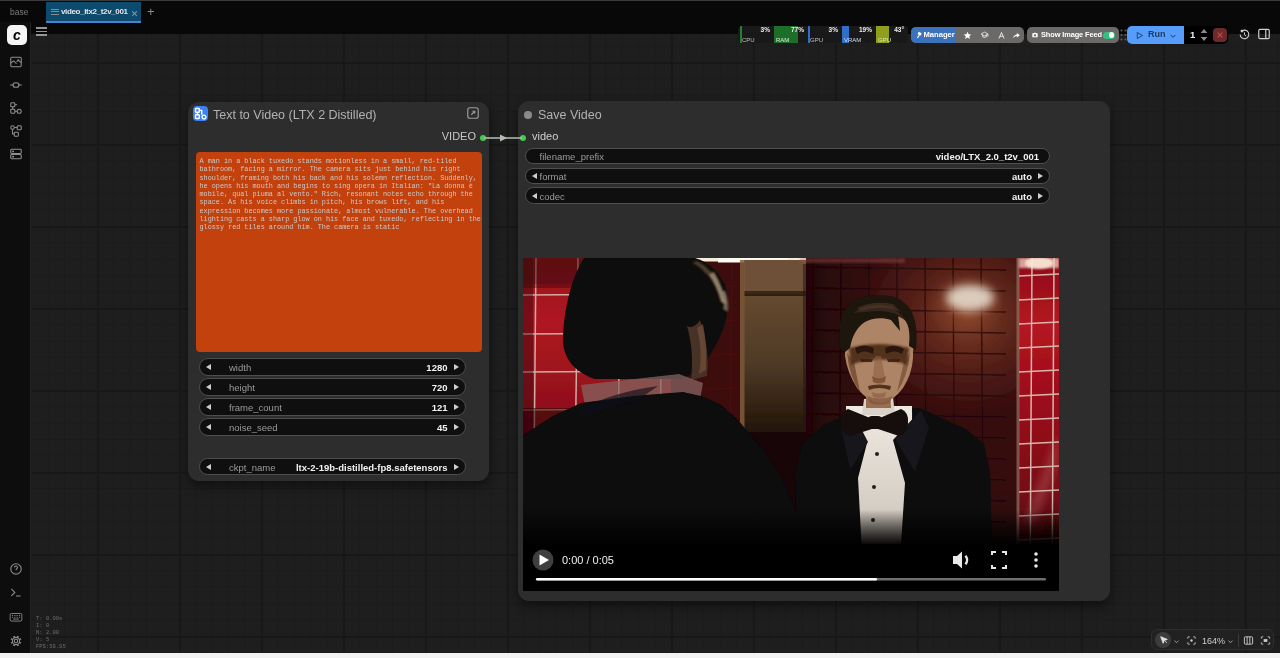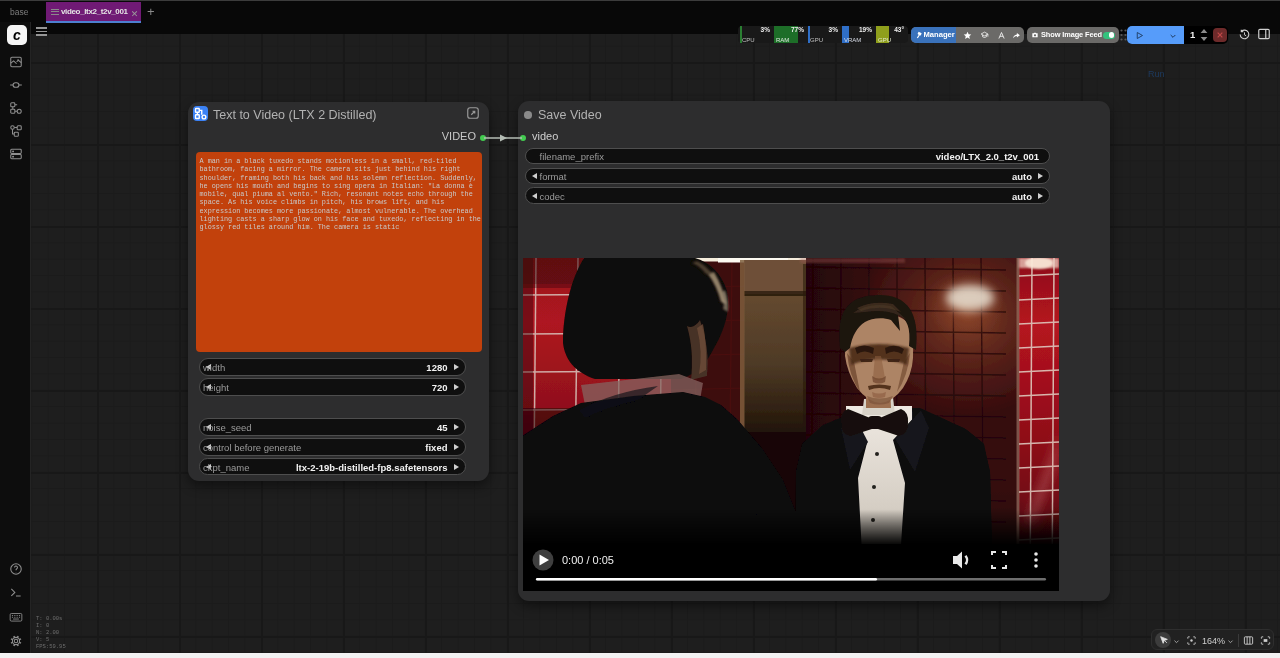--- a/index.html
+++ b/index.html
@@ -11,39 +11,39 @@
     background-image:
       linear-gradient(to right, #181818 1.5px, transparent 1.5px),
       linear-gradient(to bottom, #181818 1.5px, transparent 1.5px),
       linear-gradient(to right, #1b1b1b 1px, transparent 1px),
       linear-gradient(to bottom, #1b1b1b 1px, transparent 1px);
     background-size: 82px 82px, 82px 82px, 16.4px 16.4px, 16.4px 16.4px;
     background-position: 15px -22px, 0 40px, 15px -22px, 0 7.2px; }
   
   #topbar { left:0; top:0; width:1280px; height:34px; background:#080808; border-top:1px solid #3c3c3c; }
   .tabbase { left:6px; top:4px; width:36px; height:15px; color:#7d7d7d; font-size:8.5px; line-height:15px; padding-left:4px; }
-  .tabactive { left:46px; top:1px; width:95px; height:21px; background:#701a75; border-bottom:2px solid #4d7fd0;
+  .tabactive { left:46px; top:1px; width:95px; height:21px; background:#0c4a6e; border-bottom:2px solid #4d7fd0;
      color:#e4e4e4; font-size:8px; font-weight:bold; line-height:19px; letter-spacing:-0.35px; }
   .tabactive .ham { position:absolute; left:5px; top:6.5px; width:8px; }
   .tabactive .ham div { height:1.2px; background:#8a8a8a; margin-bottom:1.5px; }
   .tabactive .txt { position:absolute; left:15px; top:0; }
   .tabactive .close { position:absolute; right:3px; top:3px; color:#9a9a9a; font-weight:normal; font-size:9px; }
   .tabplus { left:147px; top:4px; color:#8a8a8a; font-size:13px; line-height:14px; }
   
   #sidebar { left:0; top:22px; width:31px; height:631px; background:#0d0d0d; border-right:1px solid #242424; }
   .logo { position:absolute; left:7px; top:3px; width:20px; height:20px; background:#f5f5f5; border-radius:5px;
      color:#000; font-weight:bold; font-size:14px; text-align:center; line-height:20px; font-style:italic; }
   .sideicon { position:absolute; left:9px; width:14px; height:14px; color:#8f8f8f; }
   
   #whitestrip { left:0; top:653px; width:1280px; height:5px; background:#f2f2f2; }
   
   .node { position:absolute; background:#2d2d2e; border-radius:11px; box-shadow:0 5px 12px rgba(0,0,0,0.45); }
   .ntitle { position:absolute; color:#b2b2b2; font-size:12.5px; }
   .widget { position:absolute; background:#0f0f0f; border:1px solid #4e4e4e; border-radius:9px; }
-  .wlabel { position:absolute; left:3px; top:50%; transform:translateY(-50%); color:#9b9b9b; font-size:9.5px; }
+  .wlabel { position:absolute; left:29px; top:50%; transform:translateY(-50%); color:#9b9b9b; font-size:9.5px; }
   .wvalue { position:absolute; right:17px; top:50%; transform:translateY(-50%); color:#f2f2f2; font-size:9.5px; font-weight:bold; }
   .arrL { position:absolute; left:6px; top:50%; transform:translateY(-50%); width:0; height:0;
      border-top:3.5px solid transparent; border-bottom:3.5px solid transparent; border-right:5px solid #cfcfcf; }
   .arrR { position:absolute; right:6px; top:50%; transform:translateY(-50%); width:0; height:0;
      border-top:3.5px solid transparent; border-bottom:3.5px solid transparent; border-left:5px solid #cfcfcf; }
   .dot { position:absolute; width:6px; height:6px; border-radius:50%; background:#43cb50; }
   
   #fpsbox { left:36px; top:615px; color:#6e6e6e; font-size:5.5px; line-height:7px; font-family:"Liberation Mono",monospace; white-space:pre; }
   
   .mon { position:absolute; top:0; height:17px; }
@@ -192,21 +192,21 @@
     <circle cx="5.5" cy="6" r="1.1"></circle>
   <circle cx="1.5" cy="10.5" r="1.1"></circle>
     <circle cx="5.5" cy="10.5" r="1.1"></circle>
 </svg>
 
 <div class="abs" style="left:1127px; top:26px; width:101px; height:17.5px; background:#000; border-radius:5px;">
   <div class="abs" style="left:0; top:0; width:57px; height:17.5px; background:#569cfa; border-radius:5px 0 0 5px;">
     <svg style="position:absolute;left:8px;top:4.5px" width="9" height="9" viewBox="0 0 24 24" fill="none" stroke="#1d3a5f" stroke-width="2.4">
         <path d="M6 4 L20 12 L6 20 Z" stroke-linejoin="round"></path>
       </svg>
-    <span style="position:absolute;left:21px;top:2.5px;color:#1d3a5f;font-size:9px;font-weight:normal;margin-top:40px;">Run</span>
+    <span style="position:absolute;left:21px;top:2.5px;color:#1d3a5f;font-size:9px;font-weight:bold;">Run</span>
     <svg style="position:absolute;left:42px;top:5.5px" width="8" height="8" viewBox="0 0 24 24" fill="none" stroke="#1d3a5f" stroke-width="3">
         <path d="M5 9 l7 7 l7 -7"></path>
       </svg>
   </div>
   <span style="position:absolute;left:63px;top:3px;color:#f0f0f0;font-size:9.5px;font-weight:bold;">1</span>
   <svg style="position:absolute;left:73px;top:3px" width="8" height="12" viewBox="0 0 8 12" fill="#8a8a8a">
       <path d="M4 0 L7.4 4 H0.6 Z M4 12 L7.4 8 H0.6 Z"></path>
     </svg>
   <div class="abs" style="left:86px; top:2px; width:13.5px; height:13.5px; background:#6e2a2a; border-radius:4px;">
     <svg style="position:absolute;left:2.7px;top:2.7px" width="8" height="8" viewBox="0 0 24 24" fill="none" stroke="#c24848" stroke-width="3.4">
@@ -288,30 +288,30 @@
       <div class="wlabel">width</div>
       <div class="wvalue">1280</div>
       <div class="arrR"></div>
   </div>
   <div class="widget" style="left:11px; top:276.3px; width:266.5px; height:17.5px;">
     <div class="arrL"></div>
       <div class="wlabel">height</div>
       <div class="wvalue">720</div>
       <div class="arrR"></div>
   </div>
+  <div class="widget" style="left:11px; top:296.2px; width:266.5px; height:17.5px;">
+    <div class="arrL"></div>
+      <div class="wlabel">frame_count</div>
+      <div class="wvalue">121</div>
+      <div class="arrR"></div>
+  </div>
   <div class="widget" style="left:11px; top:316.1px; width:266.5px; height:17.5px;">
     <div class="arrL"></div>
       <div class="wlabel">noise_seed</div>
       <div class="wvalue">45</div>
-      <div class="arrR"></div>
-  </div>
-  <div class="widget" style="left:11px; top:336px; width:266.5px; height:17.5px;">
-    <div class="arrL"></div>
-      <div class="wlabel">control before generate</div>
-      <div class="wvalue">fixed</div>
       <div class="arrR"></div>
   </div>
   <div class="widget" style="left:11px; top:355.9px; width:266.5px; height:17.5px;">
     <div class="arrL"></div>
       <div class="wlabel">ckpt_name</div>
       <div class="wvalue">ltx-2-19b-distilled-fp8.safetensors</div>
       <div class="arrR"></div>
   </div>
 </div>
 

